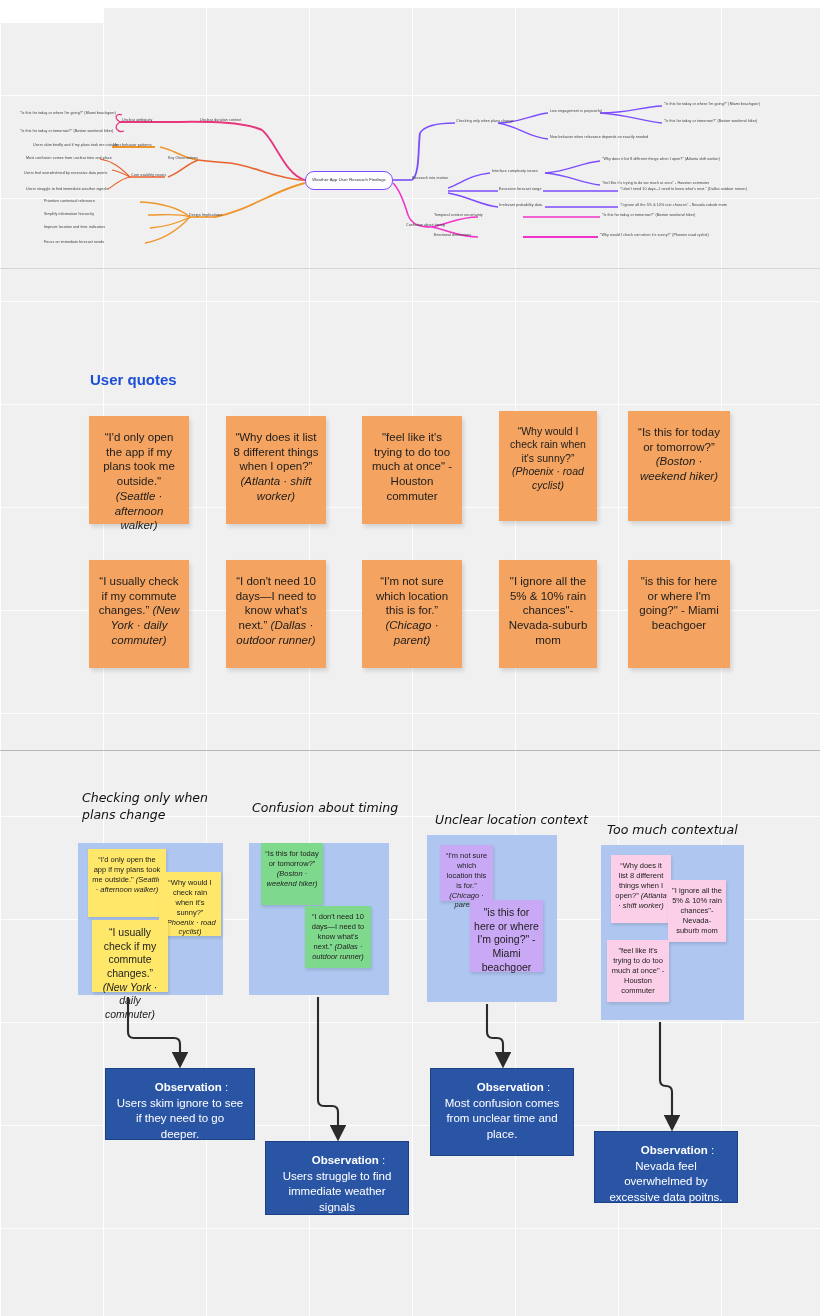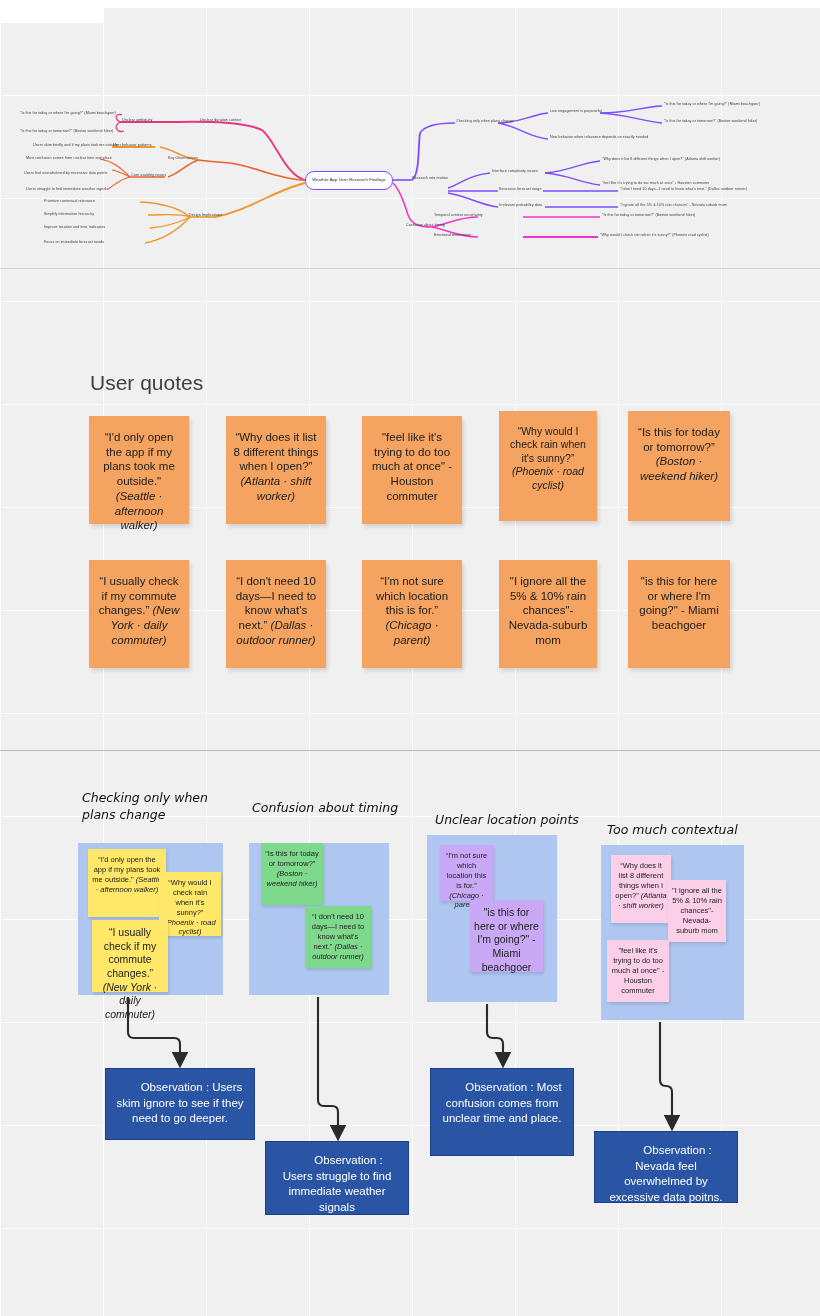--- a/index.html
+++ b/index.html
@@ -54,21 +54,21 @@
     border:1.2px solid #7c4dff;
     border-radius:9px;
     background:#fdfdff;
     display:flex; align-items:center; justify-content:center;
     text-align:center;
   }
 
   
   #quotes-title {
     position:absolute; left:90px; top:371px;
-    font-size:21px; color:#404040; font-weight:400;
+    font-size:15px; color:#1d4ed8; font-weight:700;
   }
   .qnote {
     position:absolute;
     background:#f4a460;
     color:#1c1c1c;
     font-size:11.5px;
     line-height:1.28;
     text-align:center;
     padding:14px 7px 8px 7px;
     box-shadow: 2px 3px 4px rgba(0,0,0,0.12);
@@ -109,21 +109,21 @@
   .obs {
     position:absolute;
     background:#2a55a5;
     color:#ffffff;
     font-size:11.5px;
     line-height:1.35;
     text-align:center;
     padding:11px 10px;
     border:1px solid #1d4186;
   }
-  .obs b { font-weight:normal;padding-left:23px; }
+  .obs b { font-weight:bold;padding-left:23px; }
 
   
   #connectors { position:absolute; left:0; top:0; width:820px; height:1316px; pointer-events:none; }
 </style>
 </head>
 <body>
 
 <div id="board"></div>
 <div id="topstrip"></div>
 <div id="topstrip2"></div>
@@ -306,21 +306,21 @@
     <i>(Boston · weekend hiker)</i>
   </div>
   <div class="snote green" style="left:305px;top:906px;width:66px;height:62px;">
     <span>“I don't need 10 days—I need to know what's next.”</span>
     <i>(Dallas · outdoor runner)</i>
   </div>
   <div class="obs" style="left:265px;top:1141px;width:144px;height:74px;">
     <b>Observation</b><span> : Users struggle to find immediate weather signals</span>
   </div>
 
-  <div class="cluster-title" style="left:435px;top:812px;width:210px;">Unclear location points</div>
+  <div class="cluster-title" style="left:435px;top:812px;width:210px;">Unclear location context</div>
   <div class="cluster-box" style="left:427px;top:835px;width:130px;height:167px;"></div>
   <div class="snote purple" style="left:440px;top:845px;width:53px;height:56px;">
     <span>“I'm not sure which location this is for.”</span>
     <i>(Chicago · parent)</i>
   </div>
   <div class="snote purple big" style="left:470px;top:900px;width:73px;height:72px;">
     <span>"is this for here or where I'm going?" - Miami beachgoer</span>
     <i></i>
   </div>
   <div class="obs" style="left:430px;top:1068px;width:144px;height:88px;">

